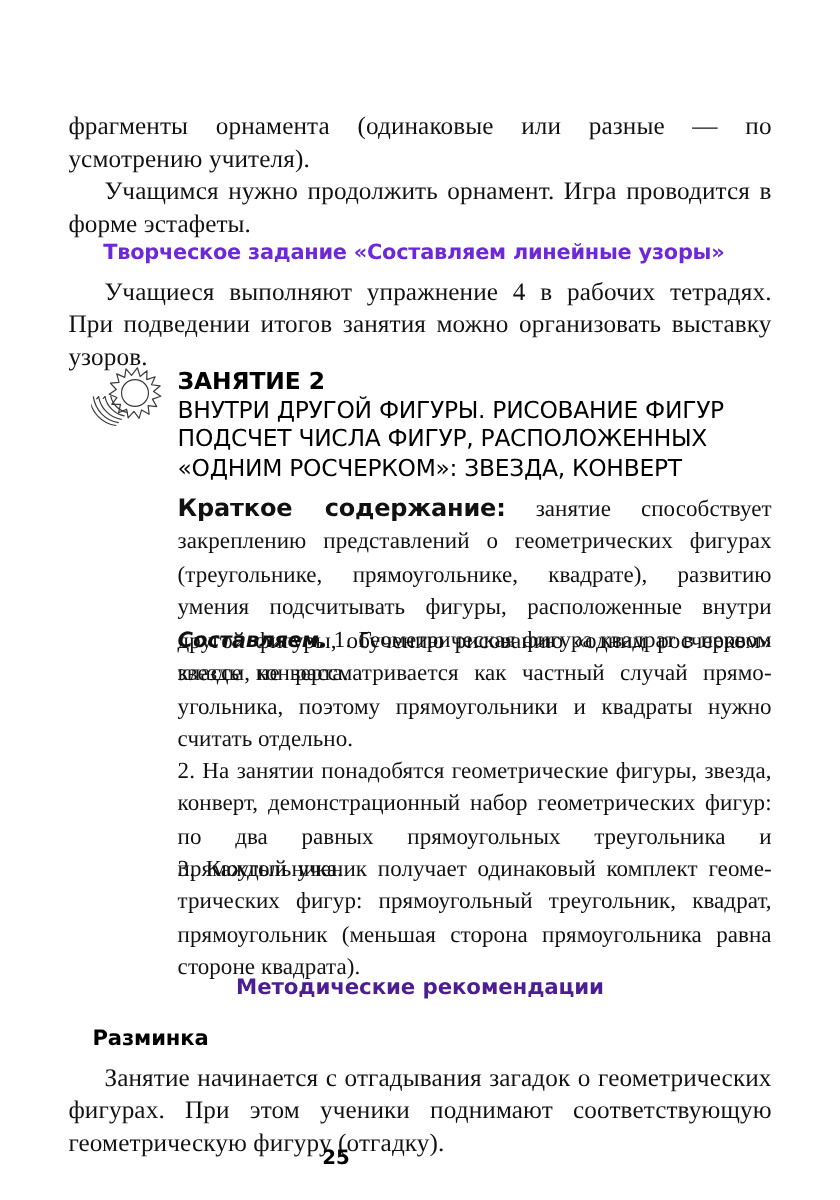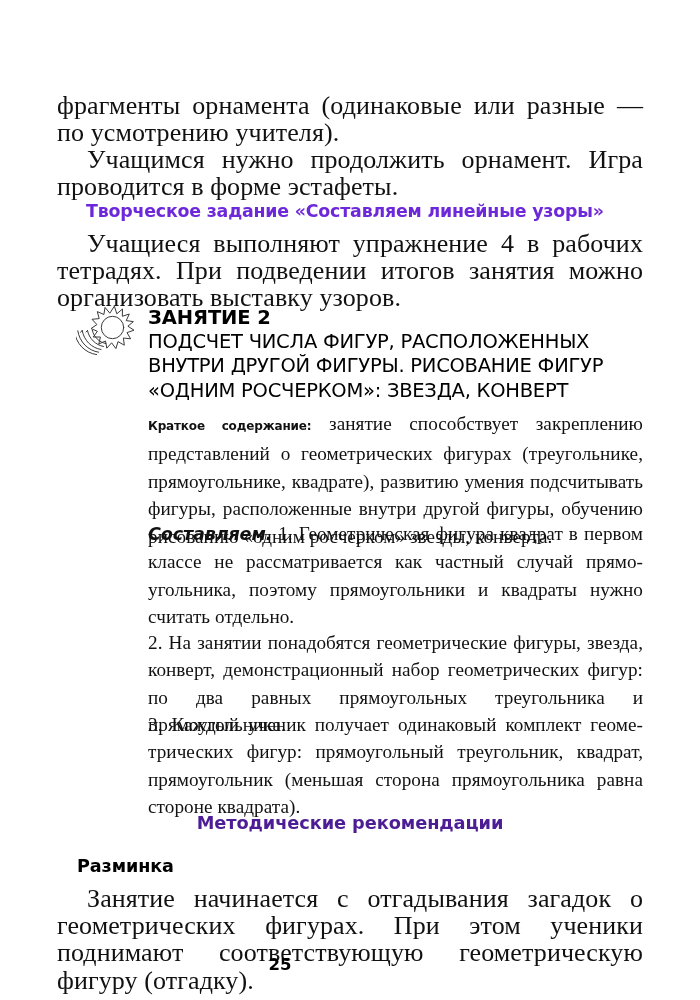--- a/index.html
+++ b/index.html
@@ -24,21 +24,21 @@
     width: 586px;
   }
   .col-indent {
     position: absolute;
     left: 148px;
     width: 495px;
   }
 
   p.body {
     margin: 0;
-    font-size: 26px;
+    font-size: 21px;
     line-height: 27.2px;
     text-align: justify;
     text-justify: inter-word;
     hyphens: manual;
     letter-spacing: 0.1px;
   }
   p.body.first-indent {
     text-indent: 30px;
   }
 
@@ -100,21 +100,21 @@
     font-weight: 700;
     font-size: 17.6px;
     letter-spacing: -0.1px;
     color: #000;
     margin-left: 20px;
   }
 
   .inline-bold {
     font-family: "DejaVu Sans", "Liberation Sans", sans-serif;
     font-weight: 700;
-    font-size: 12px;
+    font-size: 20px;
     letter-spacing: -0.15px;
   }
   .inline-bold-italic {
     font-family: "DejaVu Sans", "Liberation Sans", sans-serif;
     font-weight: 700;
     font-style: italic;
     font-size: 17.6px;
     letter-spacing: -0.15px;
   }
 
@@ -173,22 +173,22 @@
         <path d="M20.6 55.6 C 9.0 54.0 -0.2 44.6 -1.6 32.2"></path>
 
         <path d="M11.5 31.5 L 10.0 33.0"></path>
         <path d="M6.2 31.5 L 4.6 33.3"></path>
       </g>
     </svg>
   </div>
 
   <div class="lesson-title" style="top:306px;">
     <div class="l1">ЗАНЯТИЕ 2</div>
+    <div class="l2">ВНУТРИ ДРУГОЙ ФИГУРЫ. РИСОВАНИЕ ФИГУР</div>
     <div class="l2">ПОДСЧЕТ ЧИСЛА ФИГУР, РАСПОЛОЖЕННЫХ</div>
-    <div class="l2">ВНУТРИ ДРУГОЙ ФИГУРЫ. РИСОВАНИЕ ФИГУР</div>
     <div class="l2">«ОДНИМ РОСЧЕРКОМ»: ЗВЕЗДА, КОНВЕРТ</div>
   </div>
 
   <div class="col-indent" style="top:410px;">
     <p class="slab"><span class="inline-bold">Краткое содержание:</span><span> занятие способствует закреплению представлений о геометрических фигурах (треугольнике, прямоугольнике, квадрате), развитию умения подсчиты­вать фигуры, расположенные внутри другой фигуры, обу­чению рисованию «одним росчерком» звезды, конверта.</span></p>
   </div>
 
   <div class="col-indent" style="top:520px;">
     <p class="slab"><span class="inline-bold-italic">Составляем.</span><span> 1. Геометрическая фигура квадрат в первом классе не рассматривается как частный случай прямо­угольника, поэтому прямоугольники и квадраты нужно считать отдельно.</span></p>
   </div>

